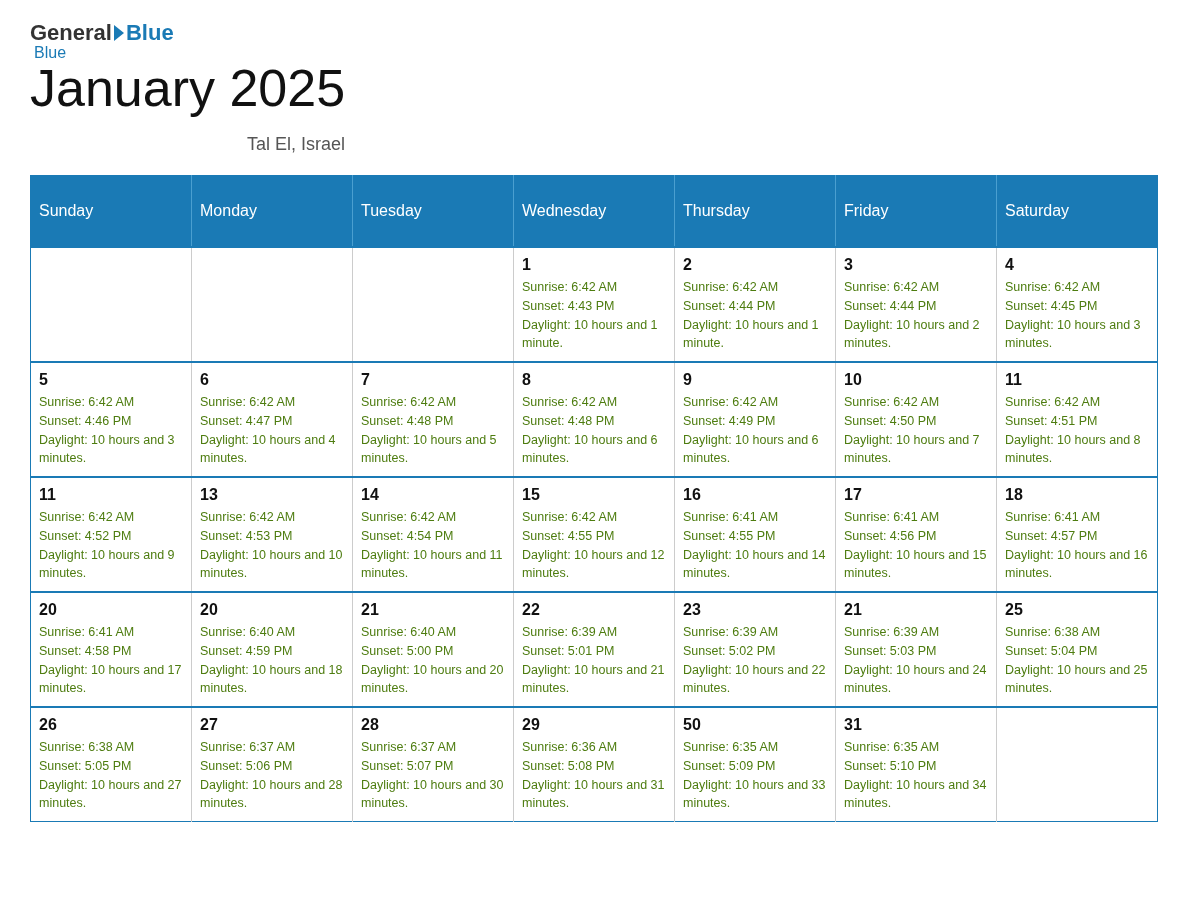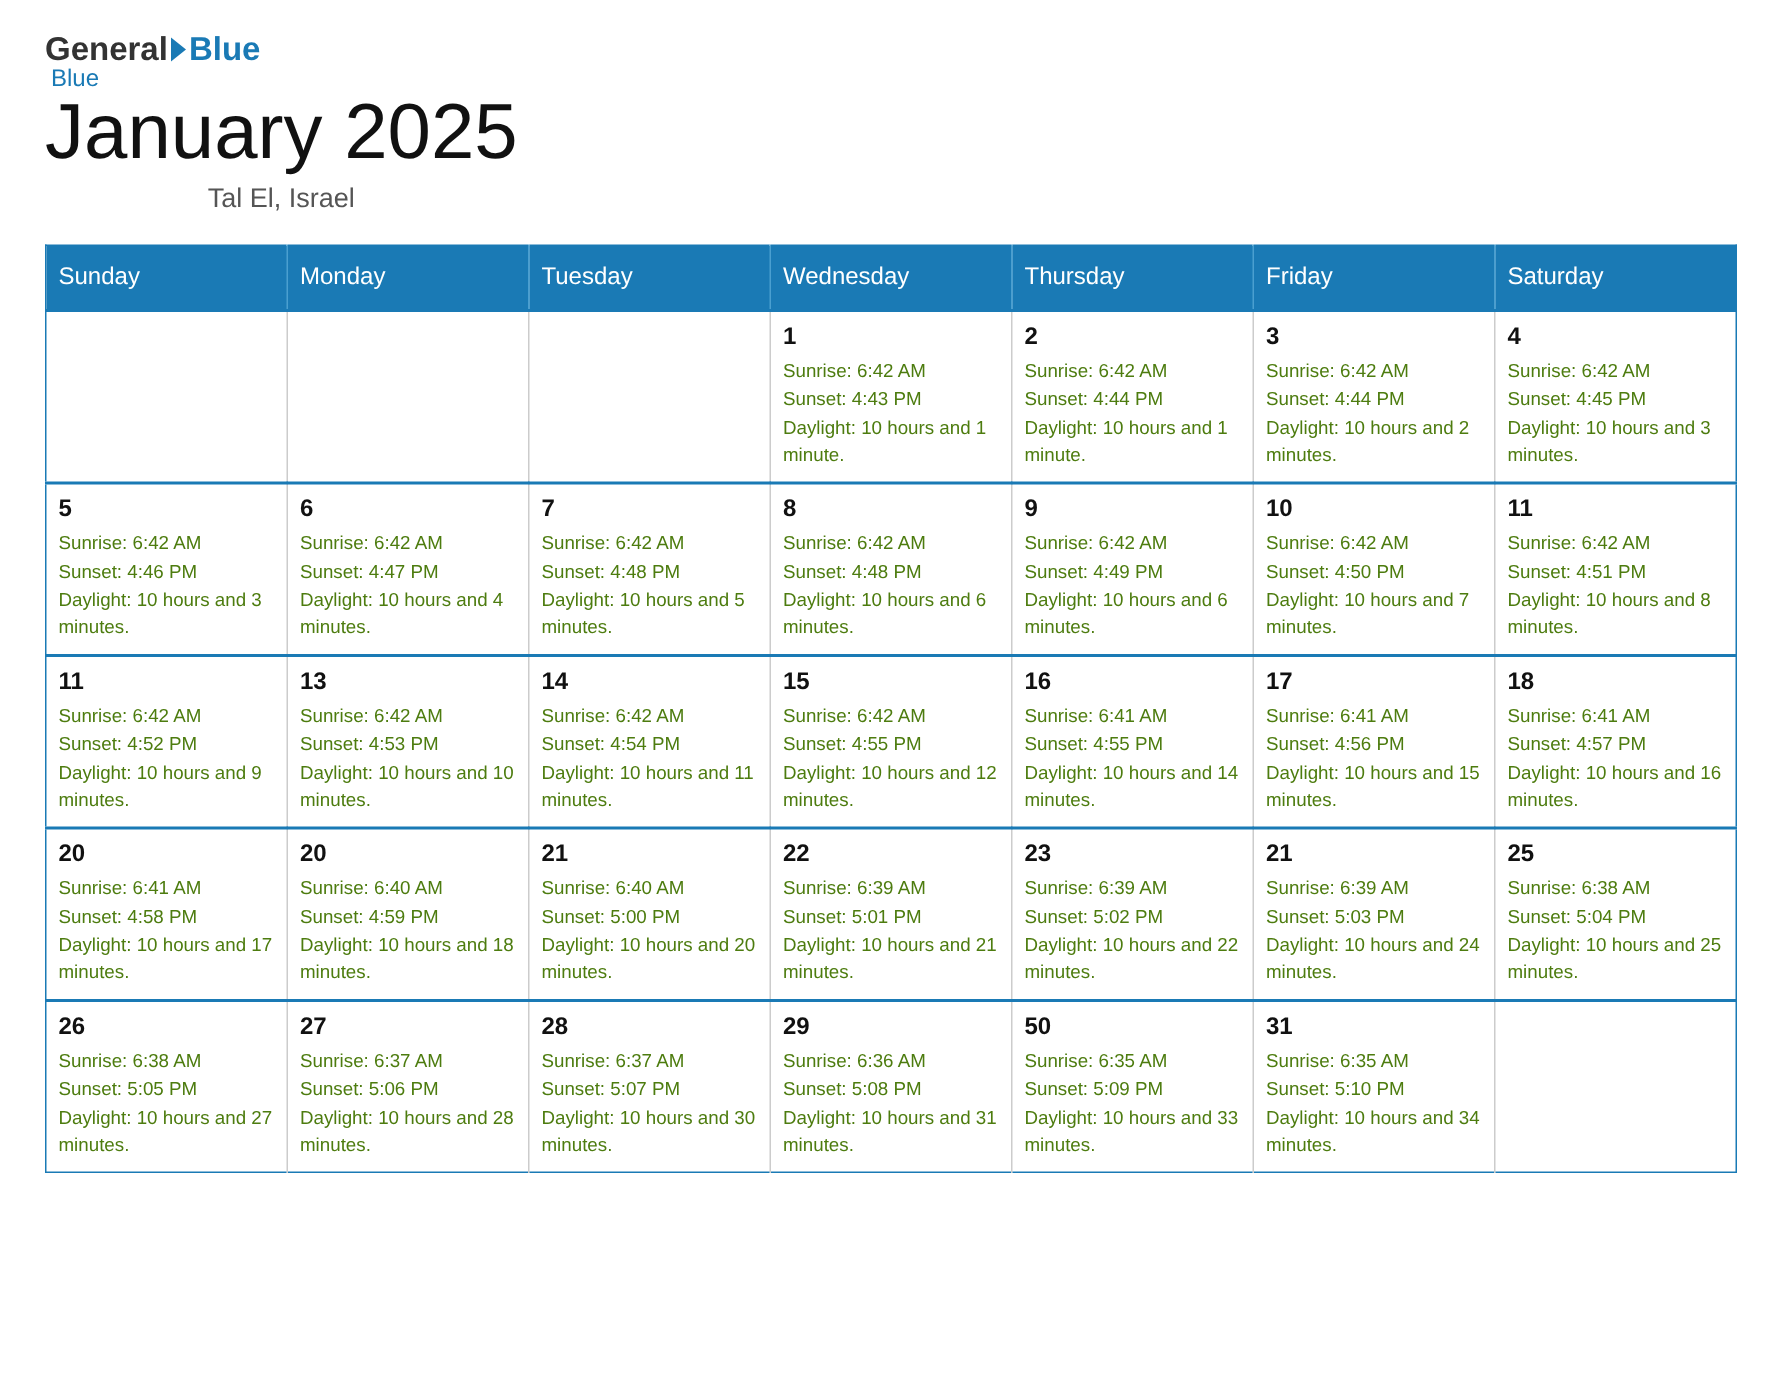--- a/index.html
+++ b/index.html
@@ -33,41 +33,41 @@
     .logo-general { color: #333; }
     .logo-arrow {
       width: 0; height: 0;
       border-left: 10px solid #1a7ab5;
       border-top: 8px solid transparent;
       border-bottom: 8px solid transparent;
       display: inline-block;
       margin: 0 2px;
     }
     .logo-subtitle { color: #1a7ab5; font-size: 16px; margin-top: -2px; margin-left: 2px; }
-    .title-area { text-align: center; }
+    .title-area { text-align: right; }
     .month-title {
       font-size: 52px;
       font-weight: normal;
       color: #111;
       line-height: 1;
     }
     .location {
       font-size: 18px;
       color: #555;
-      margin-top: 8px;
+      margin-top: 20px;
     }
     .calendar {
       width: 100%;
       border-collapse: collapse;
       border: 1px solid #1a7ab5;
     }
     .calendar thead tr th {
       background-color: #1a7ab5;
       color: #fff;
-      padding: 12px 8px;
+      padding: 26px 8px;
       font-size: 16px;
       font-weight: normal;
       text-align: left;
       border-right: 1px solid #4a9fd0;
     }
     .calendar thead tr th:last-child { border-right: none; }
     .calendar tbody tr {
       border-top: 2px solid #1a7ab5;
     }
     .calendar tbody tr td {

